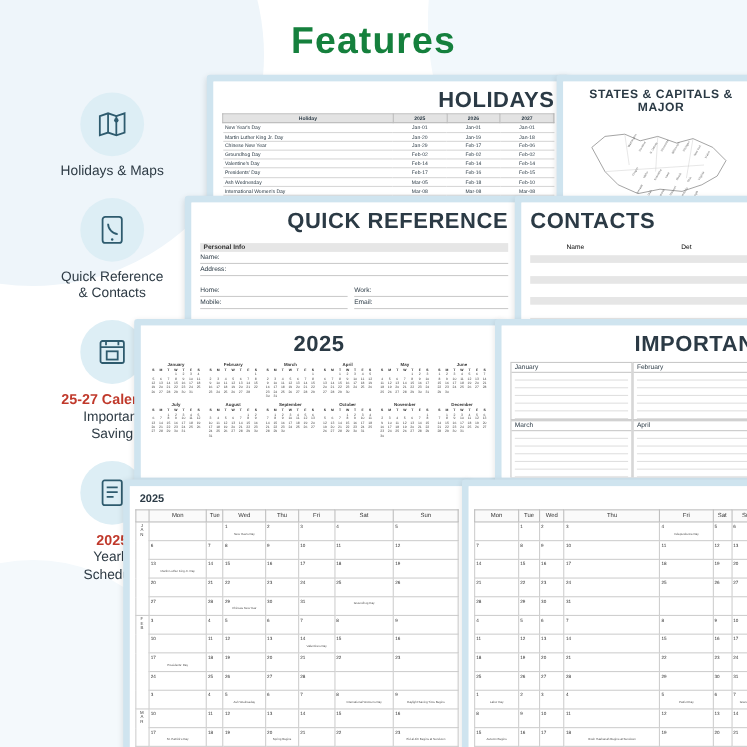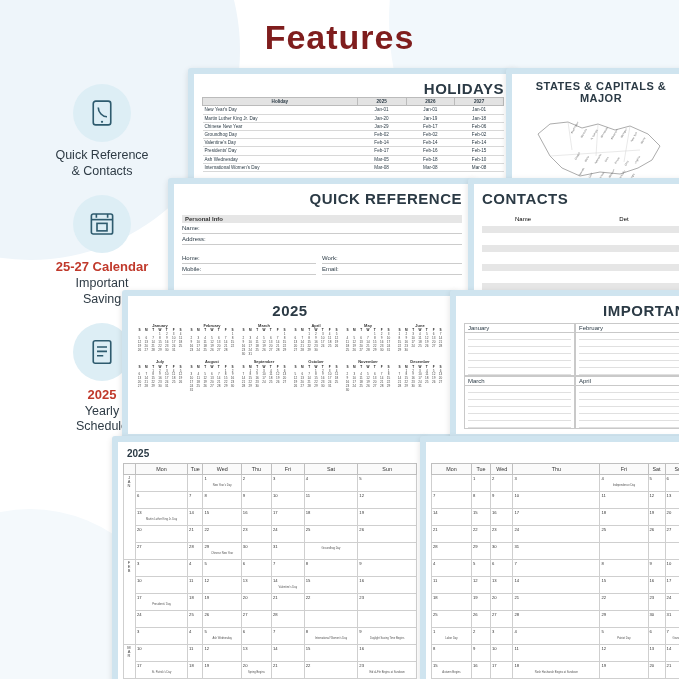--- a/index.html
+++ b/index.html
@@ -13,21 +13,21 @@
   }
   
   .bg-blob { position:absolute; border-radius:50%; pointer-events:none; }
   .blob1 { width:420px; height:420px; left:-180px; top:-160px; background:#eef5fa; }
   .blob2 { width:520px; height:520px; right:-230px; top:-240px; background:#f2f8fc; }
   .blob3 { width:300px; height:300px; left:-120px; bottom:-130px; background:#f4f9fc; }
 
   .title {
     position:absolute; top:18px; left:0; width:100%;
     text-align:center;
-    font-size:34px; font-weight:bold; color:#7f1d1d;
+    font-size:34px; font-weight:bold; color:#15803d;
     letter-spacing:1px;
   }
 
   
   .features { position:absolute; left:12px; top:84px; width:180px; }
   .feature { margin-bottom:16px; text-align:center; }
   .feat-icon {
     width:58px; height:58px; border-radius:50%;
     background:#ddeef5; margin:0 auto 6px auto;
     display:flex; align-items:center; justify-content:center;
@@ -41,21 +41,21 @@
   .panel {
     position:absolute;
     background:#ffffff;
     border:6px solid #cfe4ef;
     border-radius:3px;
     box-shadow:0 2px 6px rgba(0,0,0,0.12);
     overflow:hidden;
   }
   .panel-inner { background:#fff; width:100%; height:100%; position:relative; padding:6px 8px; }
 
-  .pg-title { font-size:15px; font-weight:bold; color:#2b3a45; letter-spacing:0.5px; }
+  .pg-title { font-size:20px; font-weight:bold; color:#2b3a45; letter-spacing:0.5px; }
   .pg-title.right { text-align:right; }
   .pg-title.center { text-align:center; }
 
   table.mini { border-collapse:collapse; width:100%; font-size:4.6px; color:#2b3a45; }
   table.mini th { background:#e3e3e3; border:0.4px solid #bbb; font-weight:bold; padding:1.2px 2px; }
   table.mini td { border-bottom:0.4px solid #d8d8d8; padding:1.1px 2px; }
   table.mini td.c { text-align:center; }
 
   
   #panel-holidays { left:188px; top:68px; width:330px; height:122px; }
@@ -109,20 +109,30 @@
 <body>
 
 <div class="bg-blob blob1"></div>
 <div class="bg-blob blob2"></div>
 <div class="bg-blob blob3"></div>
 
 <div class="title">Features</div>
 
 <div class="features">
 
+  <div class="feature">
+    <div class="feat-icon">
+      <svg width="30" height="30" viewBox="0 0 24 24" fill="none" stroke="#2e5b6e" stroke-width="1.3">
+        <path d="M3 6l6-2 6 2 6-2v14l-6 2-6-2-6 2z"></path>
+        <path d="M9 4v14M15 6v14"></path>
+        <circle cx="15" cy="9" r="1.6" fill="#2e5b6e" stroke="none"></circle>
+      </svg>
+    </div>
+    <div class="feat-label">Holidays &amp; Maps</div>
+  </div>
 
   <div class="feature">
     <div class="feat-icon">
       <svg width="30" height="30" viewBox="0 0 24 24" fill="none" stroke="#2e5b6e" stroke-width="1.3">
         <rect x="5" y="2.5" width="14" height="19" rx="2"></rect>
         <path d="M9 7.5c0 4 3.5 7.5 7 7.5"></path>
         <circle cx="12" cy="19" r="0.9" fill="#2e5b6e" stroke="none"></circle>
       </svg>
     </div>
     <div class="feat-label">

